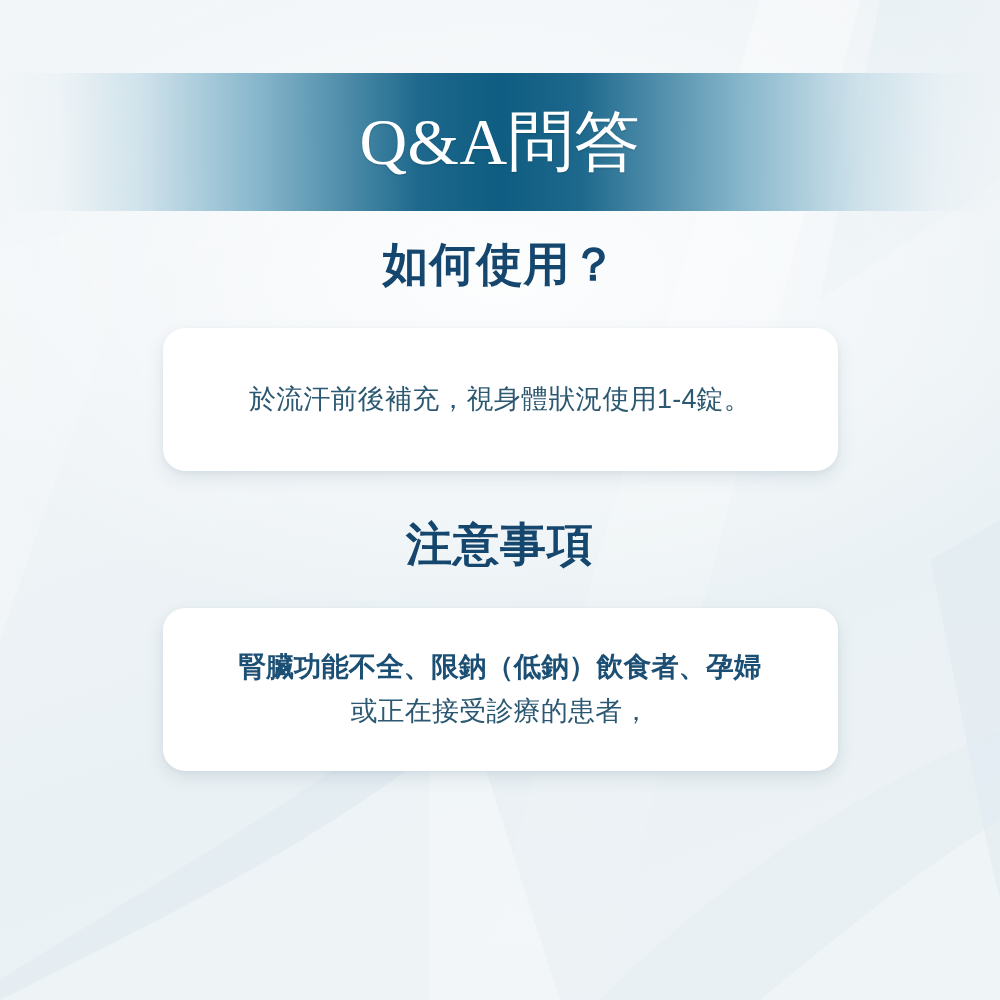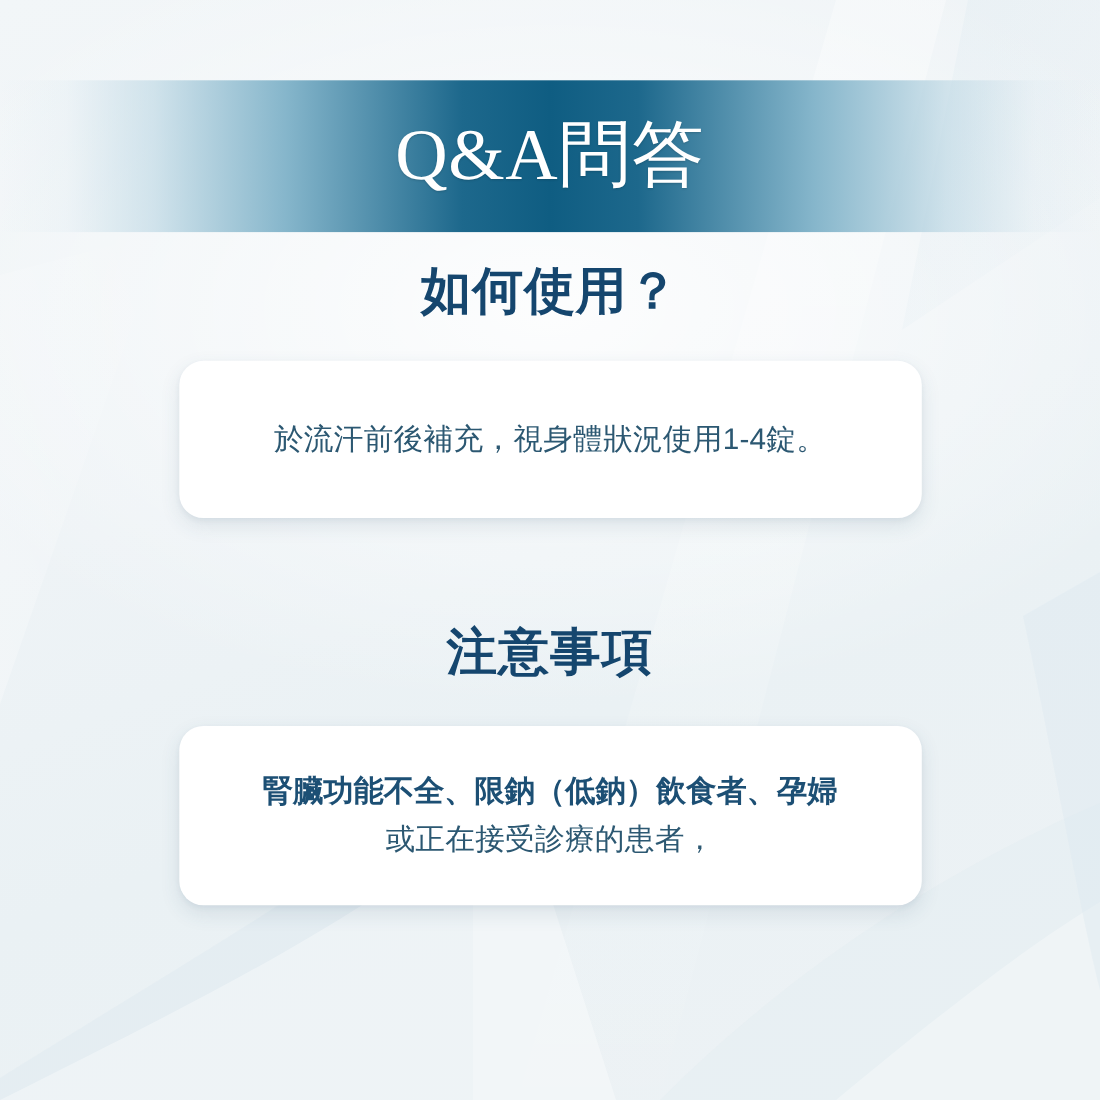--- a/index.html
+++ b/index.html
@@ -57,20 +57,21 @@
         #1d688c 42%,
         #0f5d82 50%,
         #1d688c 58%,
         rgba(124,176,199,0.92) 74%,
         rgba(186,214,227,0.62) 86%,
         rgba(219,233,240,0.25) 94%,
         rgba(237,243,246,0) 100%);
     display: flex;
     align-items: center;
     justify-content: center;
+    border-radius: 26px;
   }
 
   .banner-title {
     font-family: "Liberation Serif", "DejaVu Serif", serif;
     font-size: 66px;
     line-height: 1;
     color: #ffffff;
     letter-spacing: 0.5px;
     white-space: nowrap;
     text-shadow: 0 1px 2px rgba(0,0,0,0.16);
@@ -90,21 +91,21 @@
     font-weight: bold;
     color: #15466e;
     letter-spacing: 1px;
     line-height: 1.1;
     white-space: nowrap;
   }
 
   
   .heading-usage { margin-top: 28px; }
   
-  .heading-caution { margin-top: 100px; font-family: Liberation Mono, monospace; }
+  .heading-caution { margin-top: 48px; }
 
   
   .card {
     margin: 0 auto;
     width: 675px;
     background: #ffffff;
     border-radius: 22px;
     box-shadow: 0 7px 18px rgba(49, 86, 112, 0.11),
                 0 2px 5px rgba(49, 86, 112, 0.06);
     display: flex;

